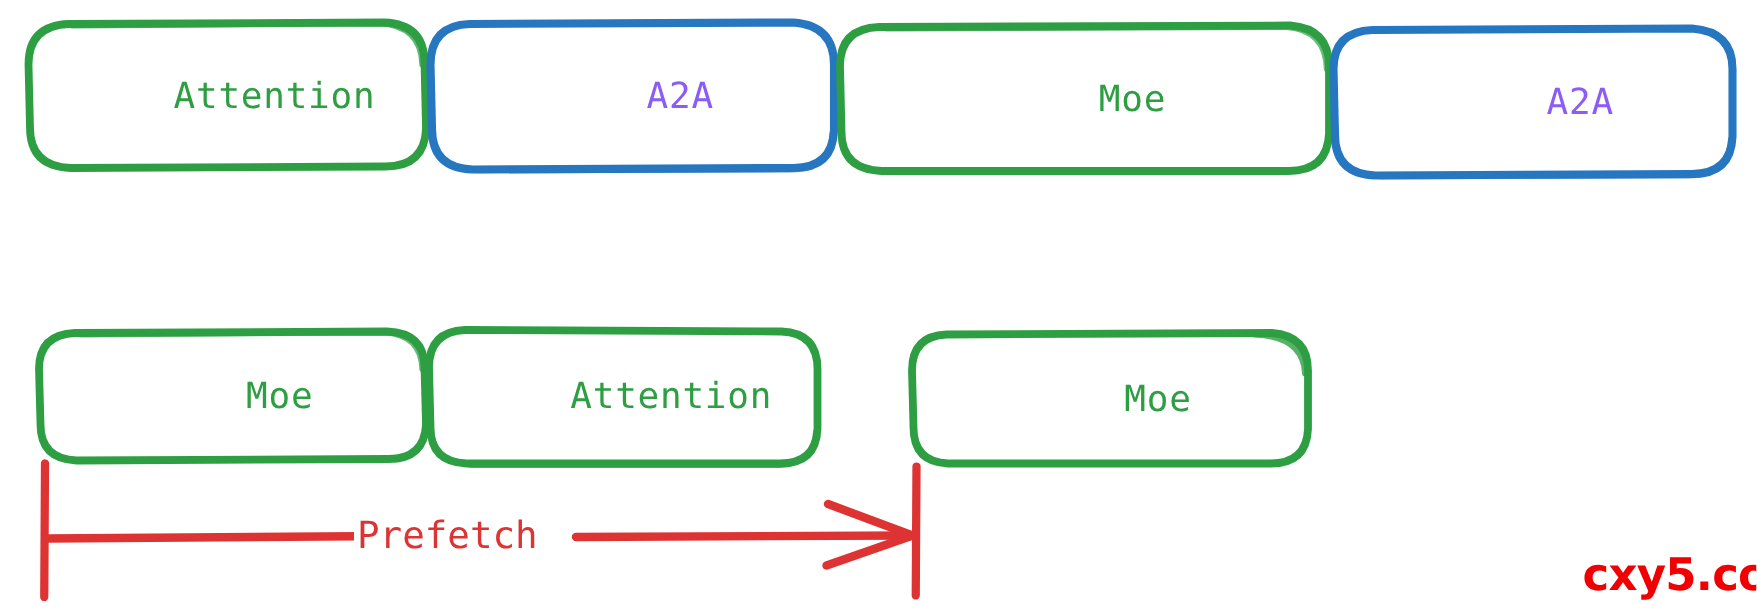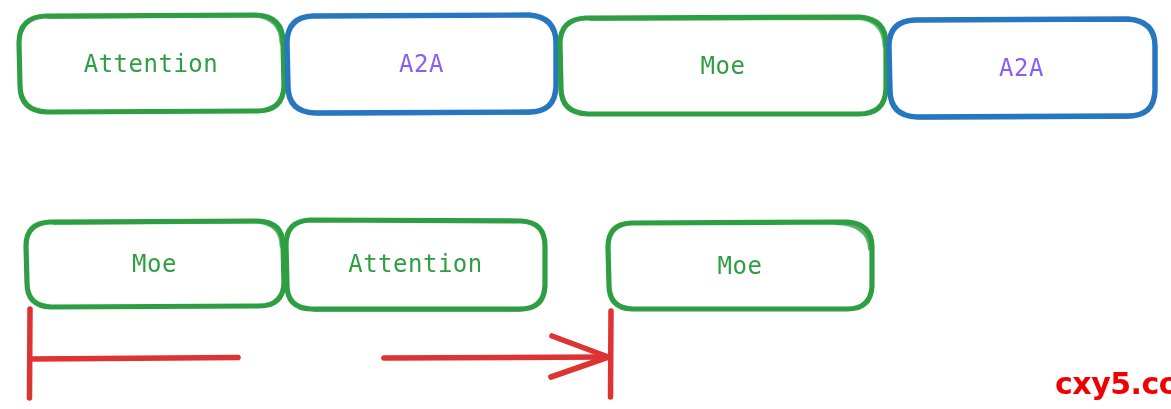--- a/index.html
+++ b/index.html
@@ -27,20 +27,21 @@
   .box-label {
     position: absolute;
     display: flex;
     align-items: center;
     justify-content: center;
     font-family: "DejaVu Sans Mono", "Liberation Mono", monospace;
     font-size: 24px;
     letter-spacing: 0.5px;
     white-space: nowrap;
     user-select: none;
+    margin-left: 32px;
   }
   .label-green { color: #2e9e43; }
   .label-blue  { color: #8b5cf6; }
   .arrow-label {
     position: absolute;
     font-family: "DejaVu Sans Mono", "Liberation Mono", monospace;
     font-size: 25px;
     color: #dd3333;
     white-space: nowrap;
     background: #ffffff;
@@ -120,16 +121,17 @@
   </div>
 
   <div class="box-label label-green" style="left:285px; top:219px; width:261px; height:90px;">
     <span>Attention</span>
   </div>
 
   <div class="box-label label-green" style="left:607px; top:222px; width:266px; height:87px;">
     <span>Moe</span>
   </div>
 
+  <div class="arrow-label" style="left:236px; top:342px;">Prefetch</div>
 
   <div class="watermark" style="left:1055px; top:366px;">cxy5.com</div>
 
 </div>
 
 </body></html>

